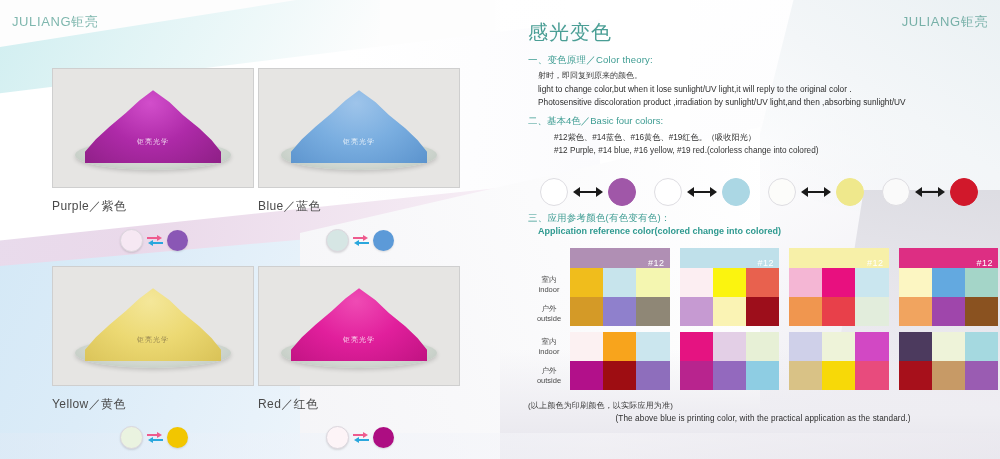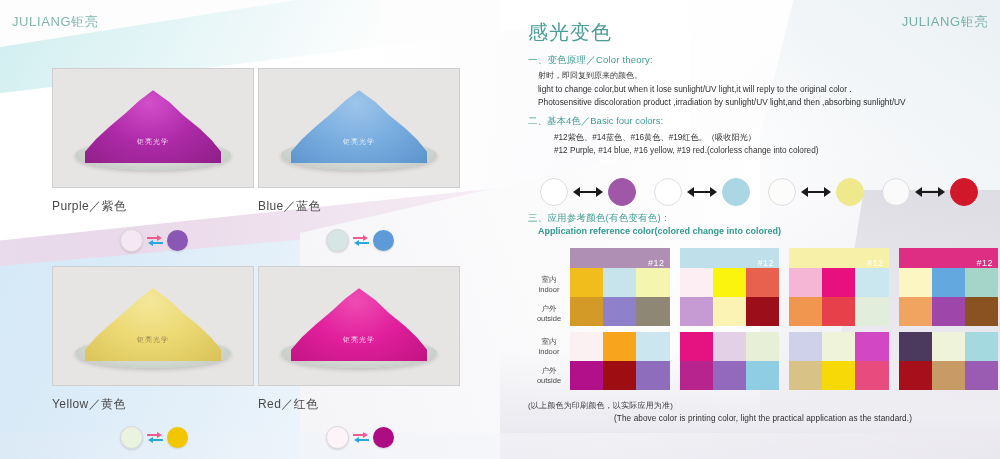--- a/index.html
+++ b/index.html
@@ -454,14 +454,14 @@
               <div class="cell" style="background: rgb(167, 16, 27);"></div>
               <div class="cell" style="background: rgb(199, 154, 102);"></div>
               <div class="cell" style="background: rgb(154, 92, 178);"></div>
             </div>
           </div>
         </div>
       </div>
     </div>
 
   <div class="note-cn">(以上颜色为印刷颜色，以实际应用为准)</div>
-  <div class="note-en">(The above color is printing color, light the practical application as the standard.)</div>
+  <div class="note-en">(The above blue is printing color, with the practical application as the standard.)</div>
 </div>
 
 </body></html>

